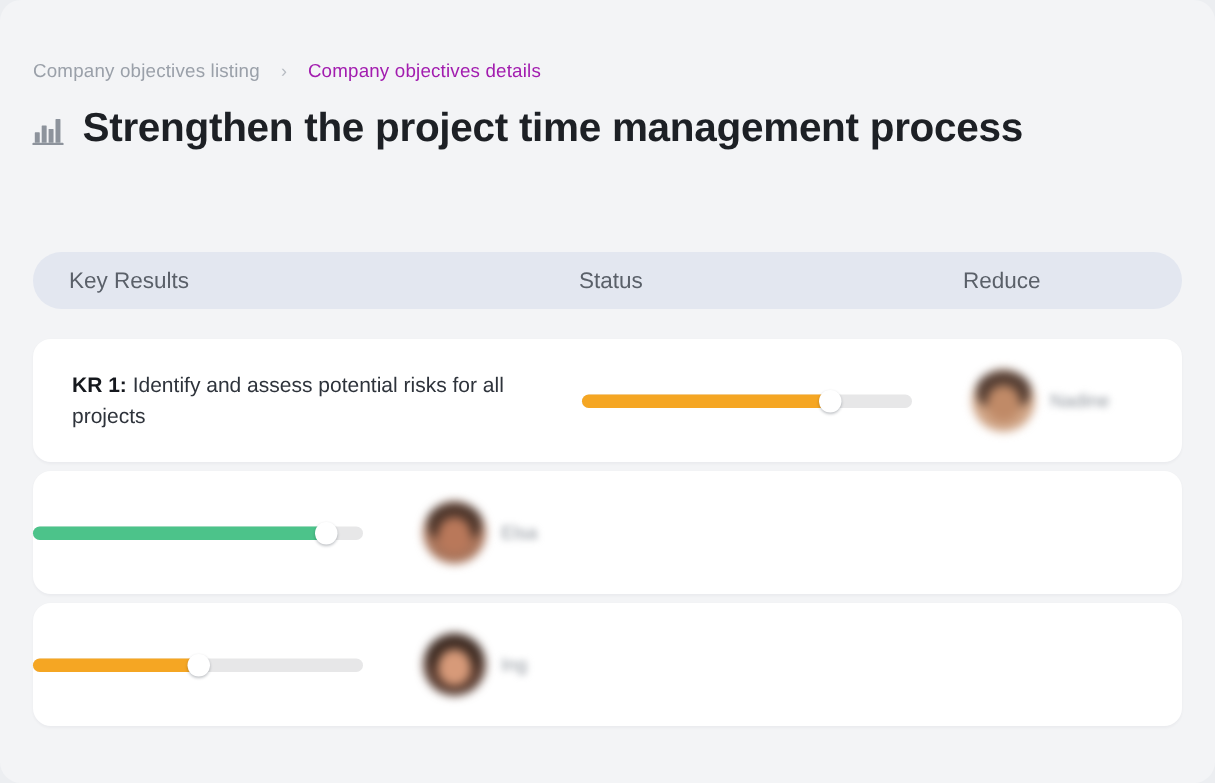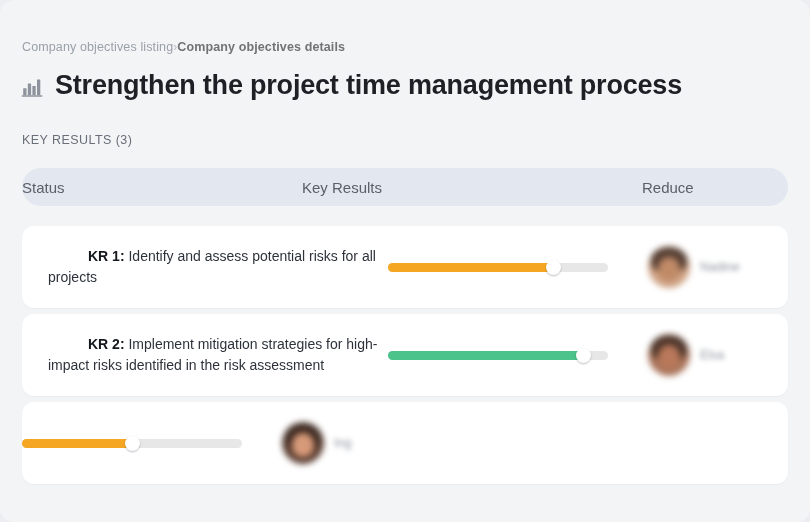--- a/index.html
+++ b/index.html
@@ -28,38 +28,38 @@
     overflow: hidden;
   }
 
   
   .breadcrumb {
     position: absolute;
     left: 22px;
     top: 38px;
     display: flex;
     align-items: center;
-    gap: 0;
+    gap: 14px;
     font-size: 12.5px;
     line-height: 18px;
   }
   .crumb-muted {
     color: #9aa0a9;
     letter-spacing: 0.01em;
   }
   .crumb-sep {
     color: #b6bbc2;
     font-size: 12px;
     line-height: 1;
     position: relative;
     top: -0.5px;
   }
   .crumb-current {
-    color: #737373;
-    font-weight: 700;
+    color: #a21caf;
+    font-weight: 400;
     letter-spacing: 0.01em;
     text-align: center;
   }
 
   
   .title-row {
     position: absolute;
     left: 20px;
     top: 66px;
     display: flex;
@@ -134,21 +134,21 @@
     box-shadow: 0 1px 2px rgba(16,24,40,0.04);
   }
   .kr-text {
     width: 366px;
     padding-left: 26px;
     padding-right: 10px;
     font-size: 14px;
     line-height: 21px;
     color: #2e333b;
   }
-  .kr-label { font-weight: 700; color: #15181d; margin-left: 40px; }
+  .kr-label { font-weight: 700; color: #15181d; }
 
   
   .kr-status {
     width: 256px;
     display: flex;
     align-items: center;
   }
   .track {
     position: relative;
     width: 220px;
@@ -236,25 +236,24 @@
           <rect x="7.8" y="8.6" width="3.3" height="11.6" rx="0.4"></rect>
           <rect x="12.4" y="11.0" width="3.3" height="9.2" rx="0.4"></rect>
           <rect x="17.0" y="4.4" width="3.3" height="15.8" rx="0.4"></rect>
           <rect x="1.6" y="20.2" width="20.8" height="1.5" rx="0.6"></rect>
         </g>
       </svg>
     </span>
     <h1 class="page-title">Strengthen the project time management process</h1>
   </div>
 
-  <div class="section-label">KEY RESULTS (3)</div>
 
   <div class="table-header">
+    <div class="th th-keyresults">Key Results</div>
     <div class="th th-status">Status</div>
-    <div class="th th-keyresults">Key Results</div>
     <div class="th th-owner">Reduce</div>
   </div>
 
   <div class="rows" id="rows-container">
       <div class="kr-row">
         <div class="kr-text"><span class="kr-label">KR 1:</span><span> Identify and assess potential risks for all projects</span></div>
         <div class="kr-status">
           <div class="track" style="background: rgb(231, 231, 232);">
             <div class="fill" style="width: 75%; background: rgb(245, 166, 35);"></div>
             <div class="knob" style="left: 75%;"></div>
@@ -263,21 +262,20 @@
         <div class="kr-owner">
           <div class="avatar">
             <div class="av-bg" style="background: rgb(207, 163, 132);"></div>
             <div class="av-hair"></div>
             <div class="av-face" style="background: rgb(192, 138, 103);"></div>
           </div>
           <span class="owner-name">Nadine</span>
         </div>
       </div>
       <div class="kr-row">
-        <div class="kr-text"><span class="kr-label">KR 2:</span><span> Implement mitigation strategies for high-impact risks identified in the risk assessment</span></div>
         <div class="kr-status">
           <div class="track" style="background: rgb(231, 231, 232);">
             <div class="fill" style="width: 89%; background: rgb(76, 195, 138);"></div>
             <div class="knob" style="left: 89%;"></div>
           </div>
         </div>
         <div class="kr-owner">
           <div class="avatar">
             <div class="av-bg" style="background: rgb(169, 116, 90);"></div>
             <div class="av-hair"></div>

